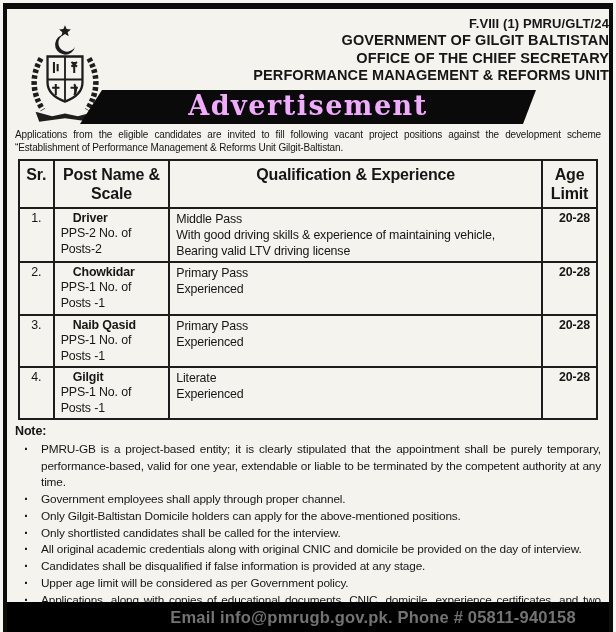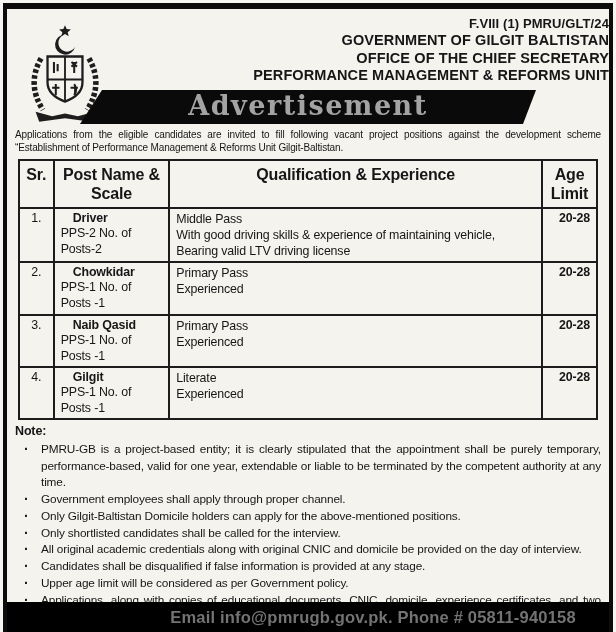--- a/index.html
+++ b/index.html
@@ -24,21 +24,21 @@
   .emblem { position:absolute; left:12px; top:14px; width:92px; height:102px; }
   
   .banner {
     margin:5px 0 0 73px; width:456px; height:34px;
     background:#0a0a0a;
     clip-path:polygon(22px 0, 100% 0, calc(100% - 13px) 100%, 0 100%);
     display:flex; align-items:center; justify-content:center;
   }
   .banner-text {
     font-family:"DejaVu Serif", serif; font-weight:bold;
-    color:#a3a3a3; font-size:27px; letter-spacing:1.5px; line-height:1;
+    color:#f0abfc; font-size:27px; letter-spacing:1.5px; line-height:1;
     padding-bottom:2px;
   }
   
   .intro {
     margin:5px 8px 4px 8px; font-size:10px; line-height:1.28;
     text-align:justify; letter-spacing:-0.15px;
   }
   
   table.jobs {
     width:calc(100% - 22px); margin:2px 11px; border-collapse:collapse;

